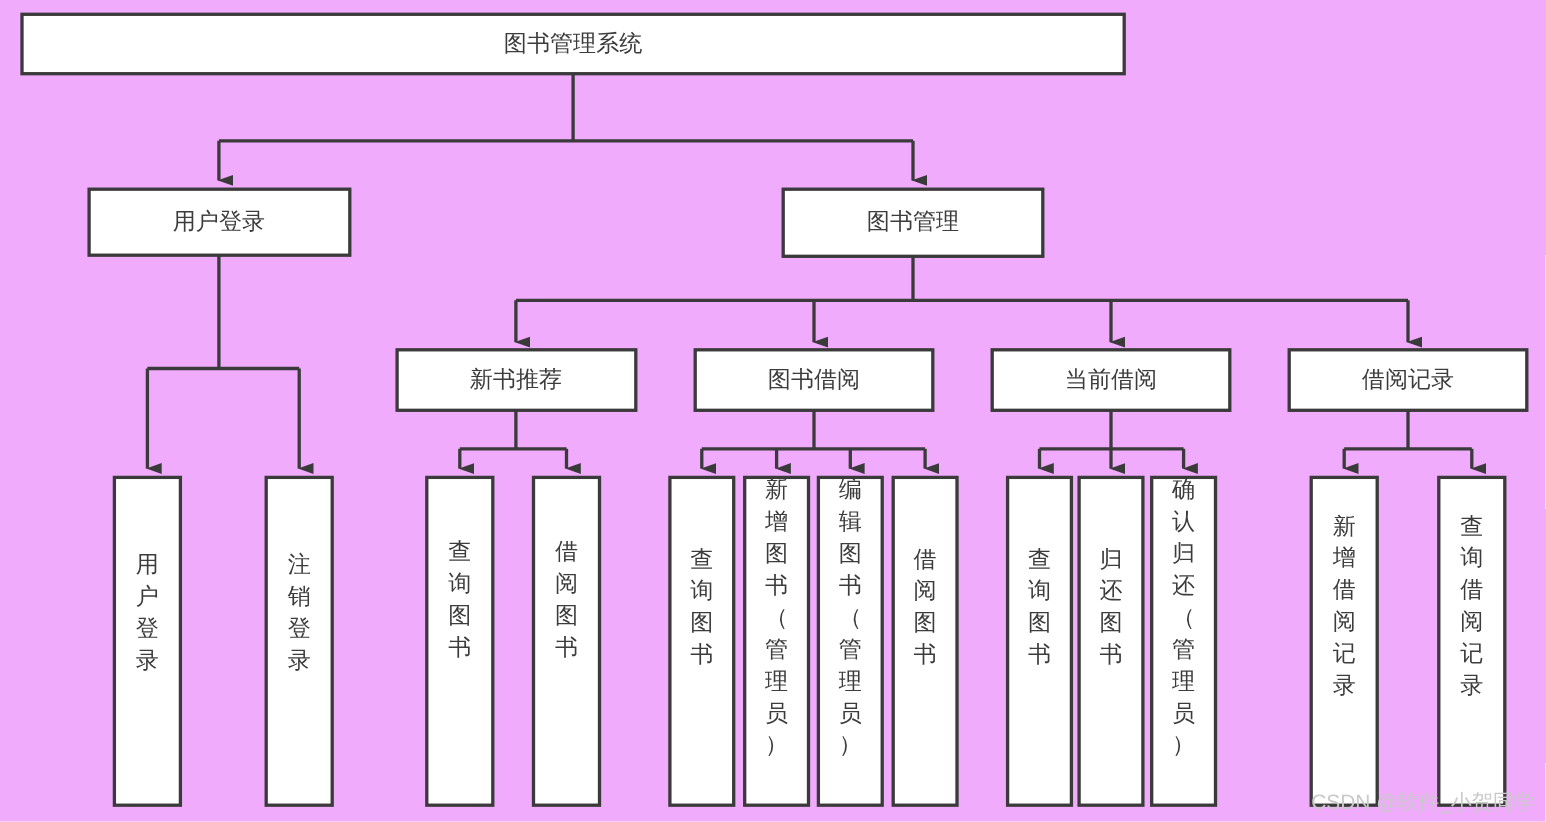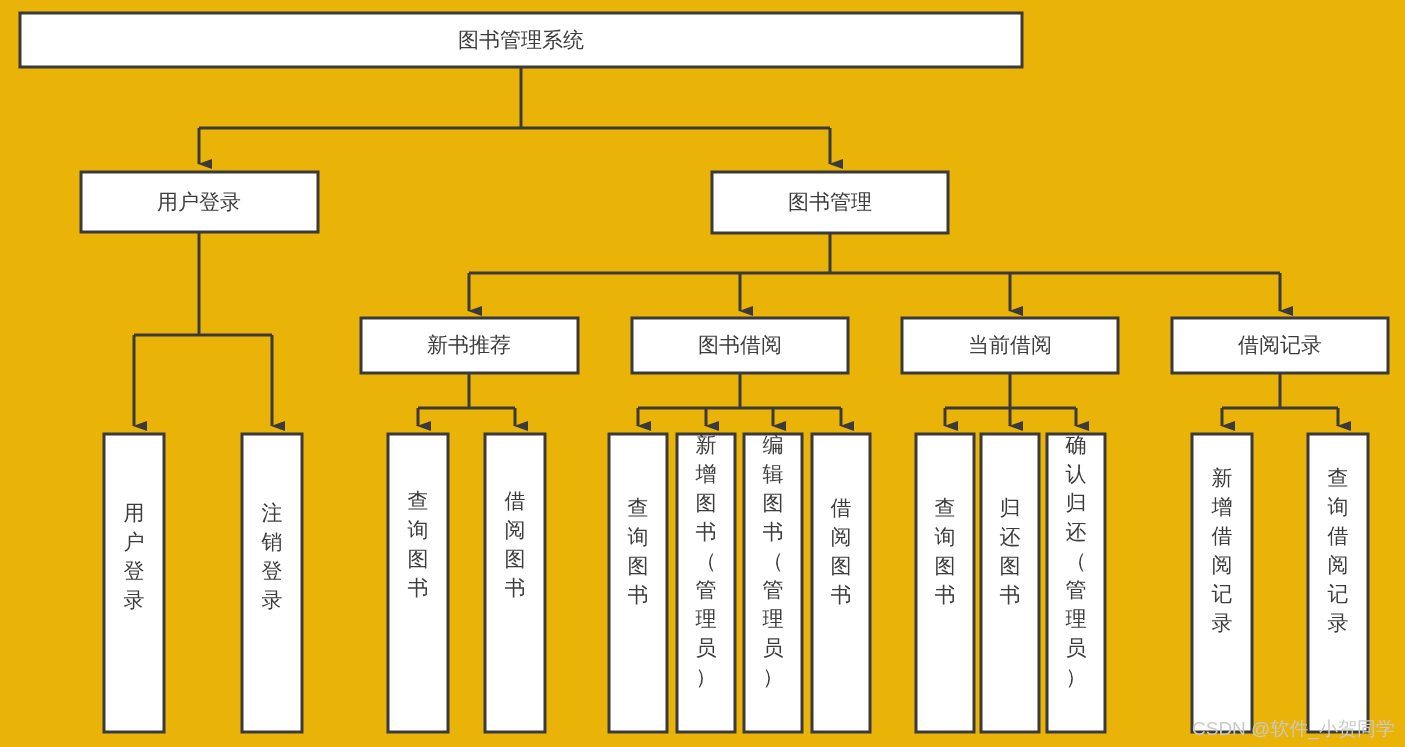--- a/index.html
+++ b/index.html
@@ -1,17 +1,17 @@
 <!DOCTYPE html>
 <html><head>
 <meta charset="utf-8">
 <style>
   html,body{margin:0;padding:0;background:#ffffff;}
   body{width:1405px;height:747px;overflow:hidden;font-family:"Liberation Sans","DejaVu Sans",sans-serif;}
-  #diagram{position:relative;width:1405px;height:747px;background:#eab308;}
+  #diagram{position:relative;width:1405px;height:747px;background:#f0abfc;}
   svg{display:block;}
   .node-rect{fill:#ffffff;stroke:#3a3a3a;stroke-width:3;}
   .edge{stroke:#3a3a3a;stroke-width:3;fill:none;}
   .node-label{fill:#3c3c3c;font-family:"Liberation Sans","DejaVu Sans",sans-serif;font-size:21px;text-anchor:middle;dominant-baseline:middle;}
   .node-label-v{fill:#3c3c3c;font-family:"Liberation Sans","DejaVu Sans",sans-serif;font-size:21px;text-anchor:middle;}
   .watermark{fill:#c9c9c9;font-family:"Liberation Sans","DejaVu Sans",sans-serif;font-size:19px;}
 </style>
 </head>
 <body>
 

